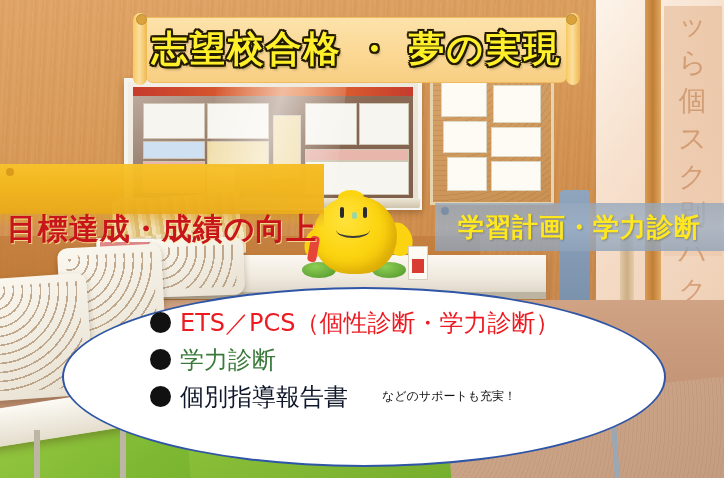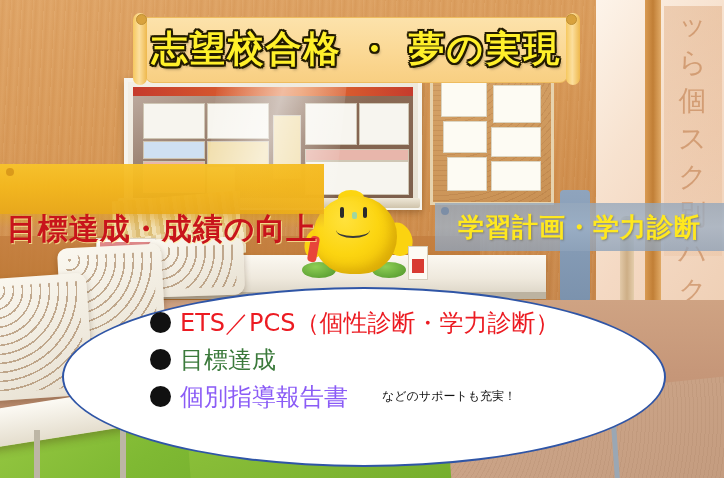--- a/index.html
+++ b/index.html
@@ -359,21 +359,21 @@
   .bullet-row{
     display:flex;align-items:center;height:37px;white-space:nowrap;
   }
   .dot{
     width:21px;height:21px;border-radius:50%;background:#111;
     margin-right:9px;flex:0 0 auto;
   }
   .blabel{font-size:24px;line-height:1;font-weight:400;}
   .b1 .blabel{color:#ec1b22;}
   .b2 .blabel{color:#3b7a3b;}
-  .b3 .blabel{color:#8b5cf6;}
+  .b3 .blabel{color:#0f172a;}
   .suffix{
     margin-left:34px;
     font-family:"DejaVu Serif",serif;
     font-size:12px;color:#111;letter-spacing:0px;
   }
 </style>
 </head>
 <body>
 
 <div id="stage">
@@ -476,21 +476,21 @@
   <div class="blue-text">学習計画・学力診断</div>
 
   <div class="ellipse"></div>
   <div class="ellipse-list">
     <div class="bullet-row b1">
       <span class="dot"></span>
       <span class="blabel">ETS／PCS（個性診断・学力診断）</span>
     </div>
     <div class="bullet-row b2">
       <span class="dot"></span>
-      <span class="blabel">目標達成</span>
+      <span class="blabel">学力診断</span>
     </div>
     <div class="bullet-row b3">
       <span class="dot"></span>
       <span class="blabel">個別指導報告書</span>
       <span class="suffix">などのサポートも充実！</span>
     </div>
   </div>
 
 </div>
 

